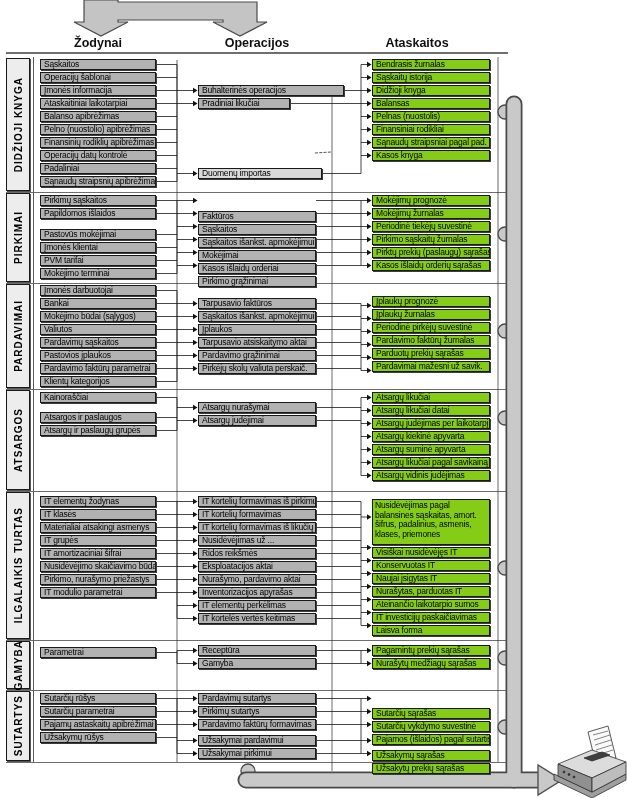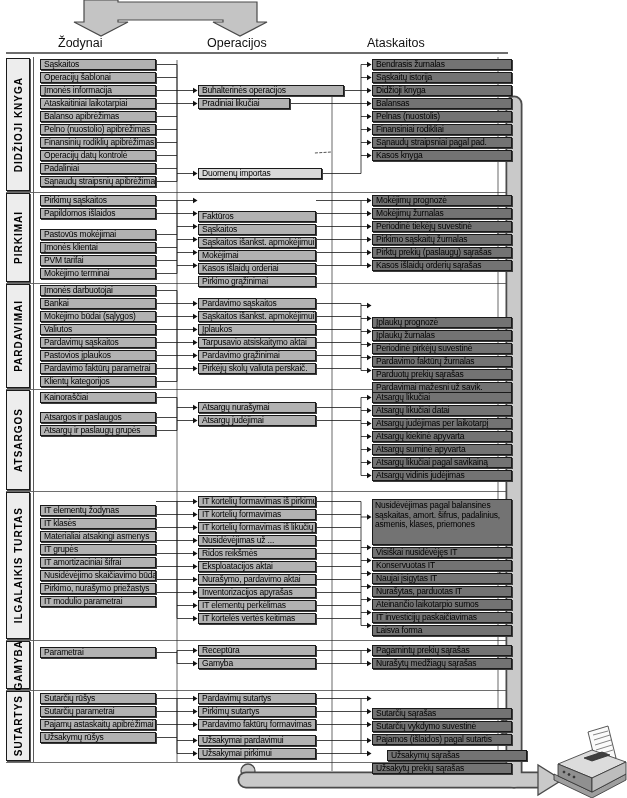--- a/index.html
+++ b/index.html
@@ -1,39 +1,39 @@
 <!DOCTYPE html>
 <html><head>
 <meta charset="utf-8">
 <style>
   html,body{margin:0;padding:0;background:#fff}
   #stage{position:relative;width:627px;height:798px;background:#fff;
          font-family:"Liberation Sans",sans-serif;overflow:hidden}
-  .hdr{position:absolute;top:36px;font-weight:normal;font-size:12.5px;color:#101010;
-       white-space:nowrap}
+  .hdr{position:absolute;top:36px;font-weight:bold;font-size:12.5px;color:#101010;
+       text-align:center;white-space:nowrap}
   .sep{position:absolute;left:6px;width:502px;border-top:1.6px solid #6e6e6e}
   #wires{position:absolute;left:0;top:0;pointer-events:none}
   .section{position:absolute;left:0;width:627px}
   .slabel{position:absolute;left:6px;top:1px;bottom:1px;width:22px;background:#ededed;
           border:1px solid #1a1a1a;box-shadow:1px 1px 0 #555;
           display:flex;align-items:center;justify-content:center}
   .slabel span{writing-mode:vertical-rl;transform:rotate(180deg);font-weight:bold;
           font-size:10px;letter-spacing:1px;white-space:nowrap;color:#000}
   .vline{position:absolute;left:33px;top:0;bottom:0;width:0;border-left:1px solid #5a5a5a}
   .col{position:absolute;top:0;bottom:0;display:flex;flex-direction:column;align-items:flex-start}
   .col1{left:40px;width:118px}
   .col2{left:198px;width:152px}
   .col3{left:372px;width:122px}
   .box{box-sizing:border-box;flex:none;height:11px;margin-bottom:2px;padding:0 1px 0 3px;
        background:#b2b2b2;border:1px solid #1a1a1a;box-shadow:1px 1px 0 #3d3d3d;
        font-size:8.5px;letter-spacing:-0.2px;line-height:8.5px;white-space:nowrap;overflow:hidden;
        color:#000;display:flex;align-items:center}
   .col1 .box{width:116px}
   .col2 .box{width:118px}
-  .col3 .box{width:140px;background:#737373}
+  .col3 .box{width:118px;background:#84cc16}
   .box.light{background:#d9d9d9}
   .box.wrap{white-space:normal;line-height:9.5px;height:auto;padding:1px 2px;align-items:flex-start}
   .tiny-note{position:absolute;left:315px;top:152px;width:16px;height:3px;
        border-top:1px dashed #555;transform:rotate(-4deg)}
 </style>
 </head>
 <body>
 
 <div id="stage">
 
@@ -407,28 +407,28 @@
         <div class="box">Įmonės darbuotojai</div>
         <div class="box">Bankai</div>
         <div class="box">Mokėjimo būdai (sąlygos)</div>
         <div class="box">Valiutos</div>
         <div class="box">Pardavimų sąskaitos</div>
         <div class="box">Pastovios įplaukos</div>
         <div class="box">Pardavimo faktūrų parametrai</div>
         <div class="box">Klientų kategorijos</div>
       </div>
     <div class="col col2" style="padding-top:15px">
-        <div class="box">Pardavimo sąskaitos</div>
+        <div class="box">Tarpusavio faktūros</div>
         <div class="box">Sąskaitos išankst. apmokėjimui</div>
         <div class="box">Įplaukos</div>
         <div class="box">Tarpusavio atsiskaitymo aktai</div>
         <div class="box">Pardavimo grąžinimai</div>
         <div class="box">Pirkėjų skolų valiuta perskaič.</div>
       </div>
-    <div class="col col3" style="padding-top:34px">
+    <div class="col col3" style="padding-top:13px">
         <div class="box">Įplaukų prognozė</div>
         <div class="box">Įplaukų žurnalas</div>
         <div class="box">Periodinė pirkėjų suvestinė</div>
         <div class="box">Pardavimo faktūrų žurnalas</div>
         <div class="box">Parduotų prekių sąrašas</div>
         <div class="box">Pardavimai mažesni už savik.</div>
       </div>
   </div>
 
   <div class="section" style="top:389px;height:102px">
@@ -454,21 +454,21 @@
         <div class="box">Atsargų likučiai pagal savikainą</div>
         <div class="box">Atsargų vidinis judėjimas</div>
       </div>
   </div>
 
   <div class="section" style="top:491px;height:149px">
     <div class="slabel">
         <span>ILGALAIKIS TURTAS</span>
       </div>
     <div class="vline"></div>
-    <div class="col col1" style="padding-top:14px">
+    <div class="col col1" style="padding-top:5px">
         <div class="box">IT elementų žodynas</div>
         <div class="box">IT klasės</div>
         <div class="box">Materialiai atsakingi asmenys</div>
         <div class="box">IT grupės</div>
         <div class="box">IT amortizaciniai šifrai</div>
         <div class="box">Nusidėvėjimo skaičiavimo būdai</div>
         <div class="box">Pirkimo, nurašymo priežastys</div>
         <div class="box">IT modulio parametrai</div>
       </div>
     <div class="col col2" style="padding-top:5px">
@@ -528,18 +528,18 @@
         <div class="box">Pardavimų sutartys</div>
         <div class="box">Pirkimų sutartys</div>
         <div class="box">Pardavimo faktūrų formavimas</div>
         <div class="box" style="margin-top: 3px;">Užsakymai pardavimui</div>
         <div class="box">Užsakymai pirkimui</div>
       </div>
     <div class="col col3" style="padding-top:18px">
         <div class="box">Sutarčių sąrašas</div>
         <div class="box">Sutarčių vykdymo suvestinė</div>
         <div class="box">Pajamos (išlaidos) pagal sutartis</div>
-        <div class="box" style="margin-top: 3px; margin-left: 15px;">Užsakymų sąrašas</div>
+        <div class="box" style="margin-top: 3px;">Užsakymų sąrašas</div>
         <div class="box">Užsakytų prekių sąrašas</div>
       </div>
   </div>
 
 </div>
 
 </body></html>

